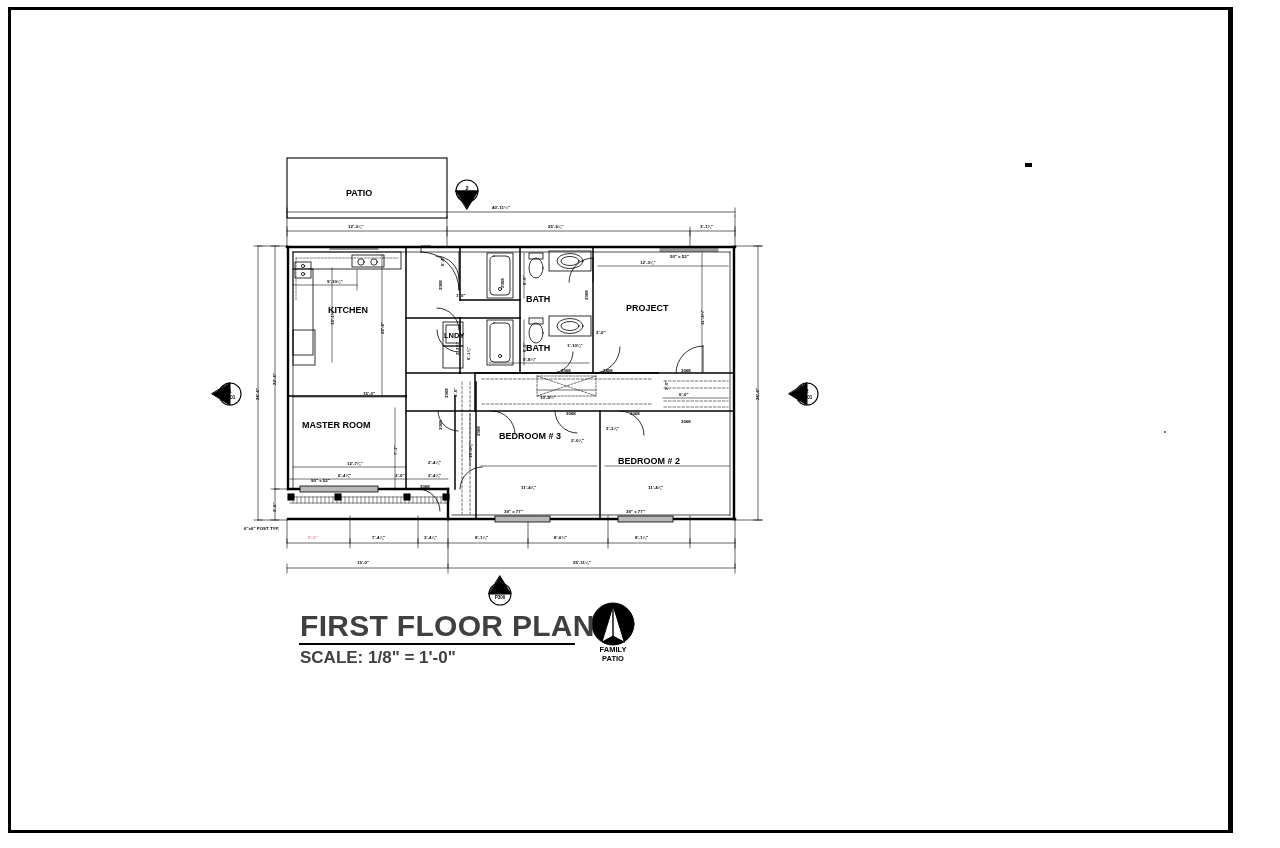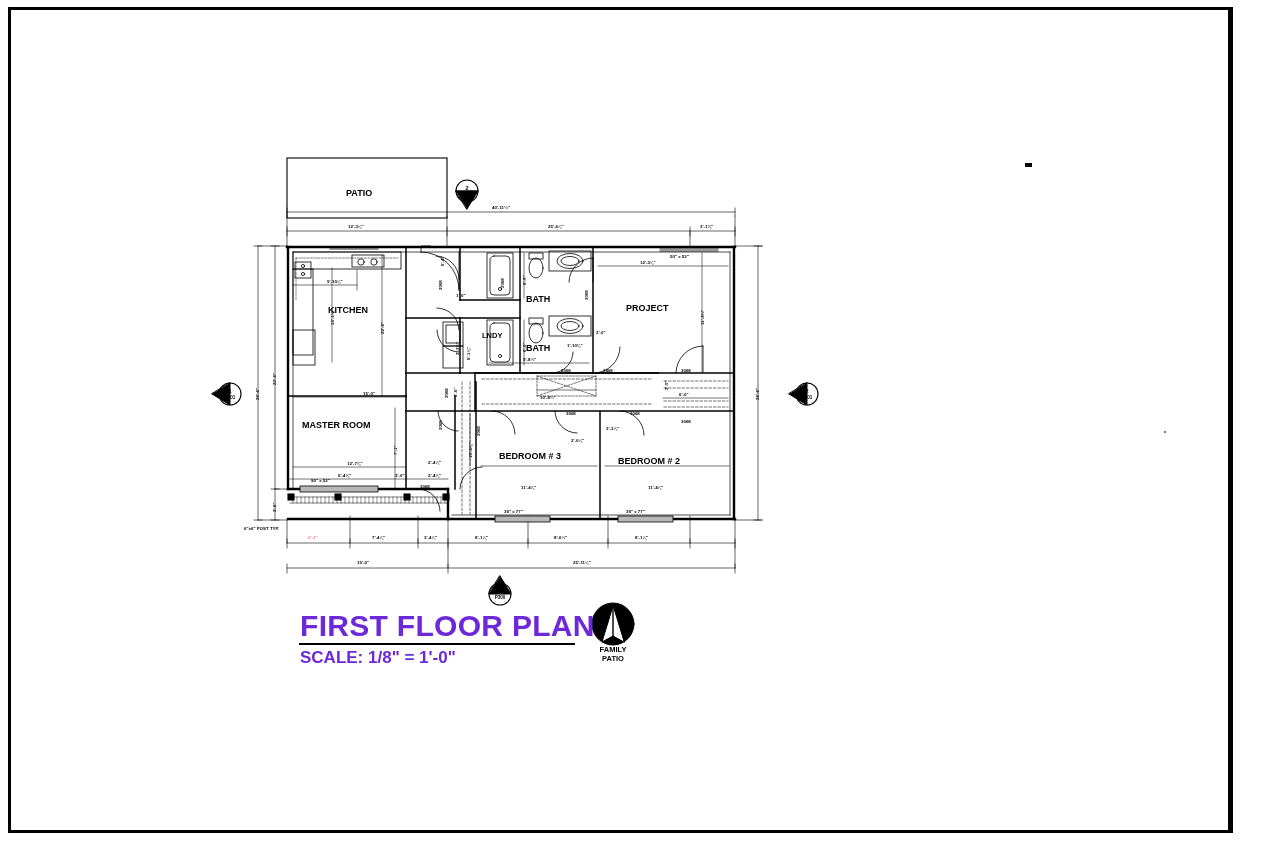--- a/index.html
+++ b/index.html
@@ -39,21 +39,21 @@
     position: absolute;
     left: 0;
     top: 0;
     width: 1280px;
     height: 848px;
   }
   .ttl {
     position: absolute;
     font-family: "Liberation Sans", sans-serif;
     font-weight: bold;
-    color: #6d28d9;
+    color: #404040;
     white-space: nowrap;
   }
   #title-main {
     left: 300px;
     top: 609px;
     font-size: 30px;
     letter-spacing: 0.3px;
   }
   #title-scale {
     left: 300px;
@@ -479,23 +479,23 @@
       </g>
 
     </g>
   </svg>
 
   <div class="rm" style="left:346px; top:188px;">PATIO</div>
   <div class="rm" style="left:328px; top:305px;">KITCHEN</div>
   <div class="rm" style="left:526px; top:294px;">BATH</div>
   <div class="rm" style="left:526px; top:343px;">BATH</div>
   <div class="rm" style="left:626px; top:303px;">PROJECT</div>
-  <div class="rm" style="left:444px; top:331px; font-size:7.5px;margin-left:38px;">LNDY</div>
+  <div class="rm" style="left:444px; top:331px; font-size:7.5px;">LNDY</div>
   <div class="rm" style="left:302px; top:420px;">MASTER ROOM</div>
-  <div class="rm" style="left:499px; top:451px;">BEDROOM # 3</div>
+  <div class="rm" style="left:499px; top:431px;">BEDROOM # 3</div>
   <div class="rm" style="left:618px; top:456px;">BEDROOM # 2</div>
 
   <div class="mk" style="left:457px; top:185px; width:20px; font-size:5.5px;">2</div>
   <div class="mk" style="left:455px; top:192px; width:24px; font-size:4.6px;">P300</div>
 
   <div class="mk" style="left:220px; top:388px; width:20px; font-size:5.5px;">1</div>
   <div class="mk" style="left:218px; top:395px; width:24px; font-size:4.6px;">P301</div>
 
   <div class="mk" style="left:797px; top:388px; width:20px; font-size:5.5px;">2</div>
   <div class="mk" style="left:795px; top:395px; width:24px; font-size:4.6px;">P301</div>

